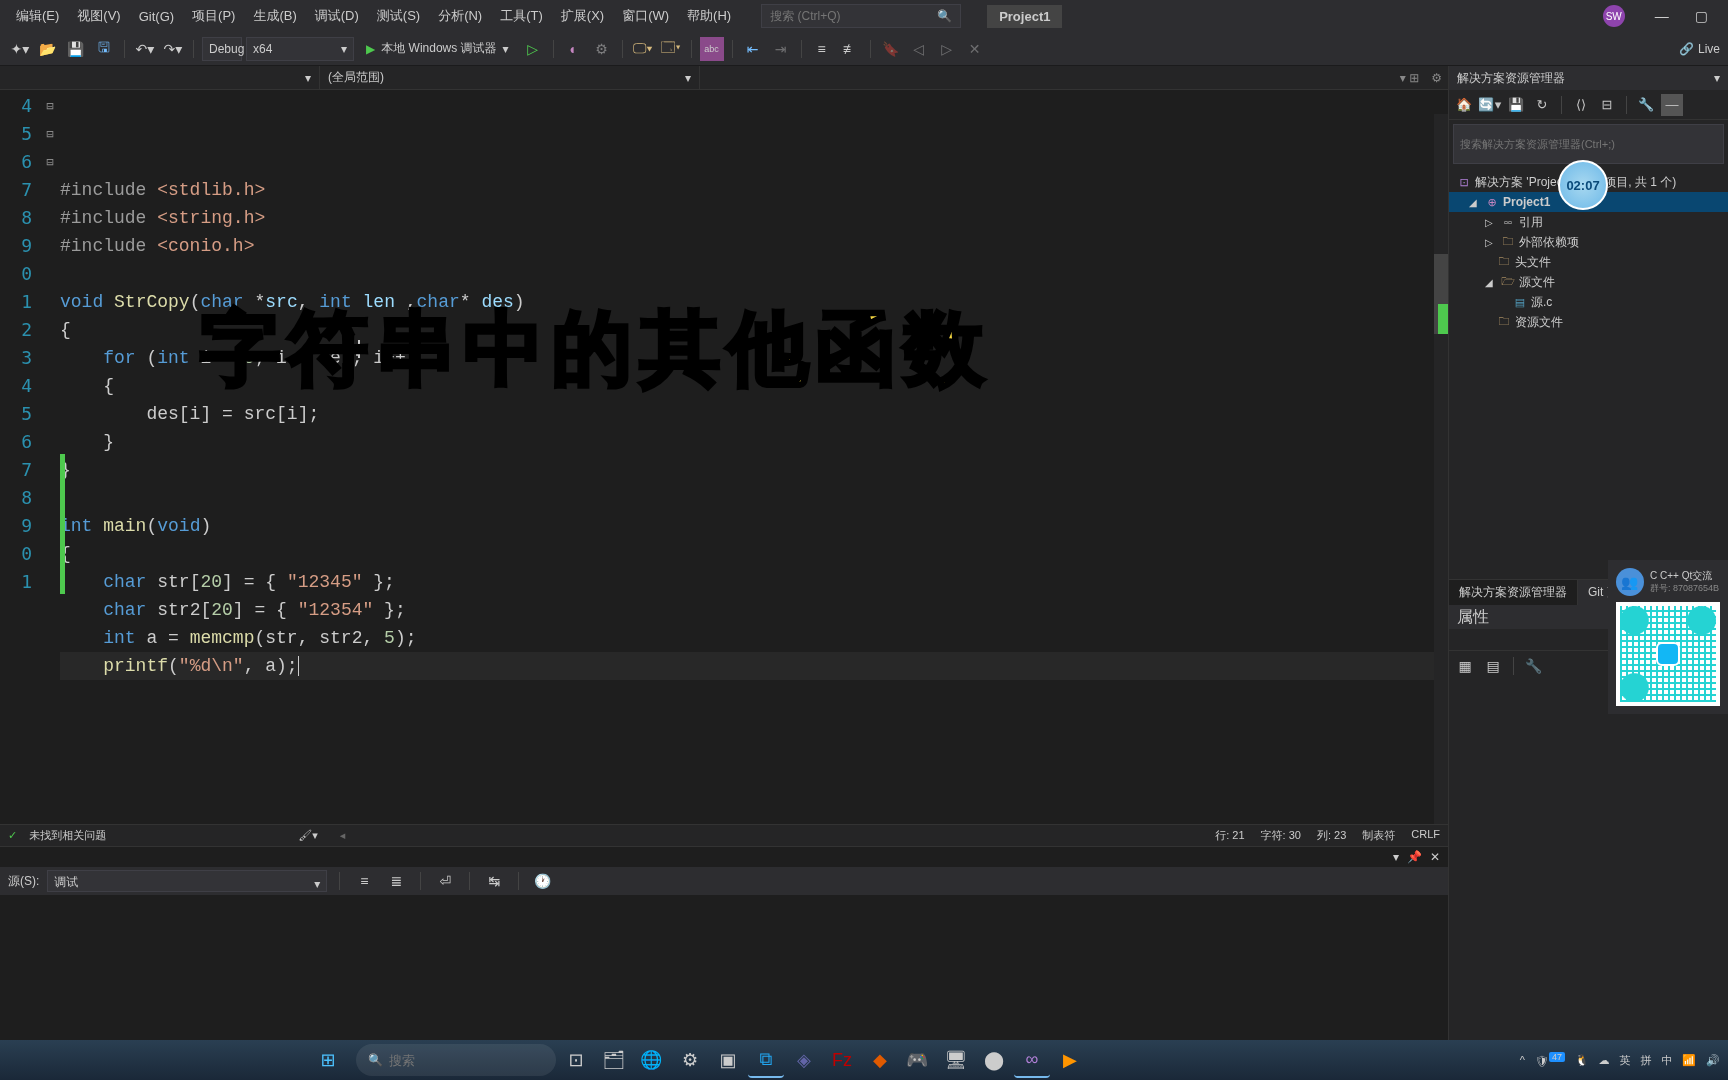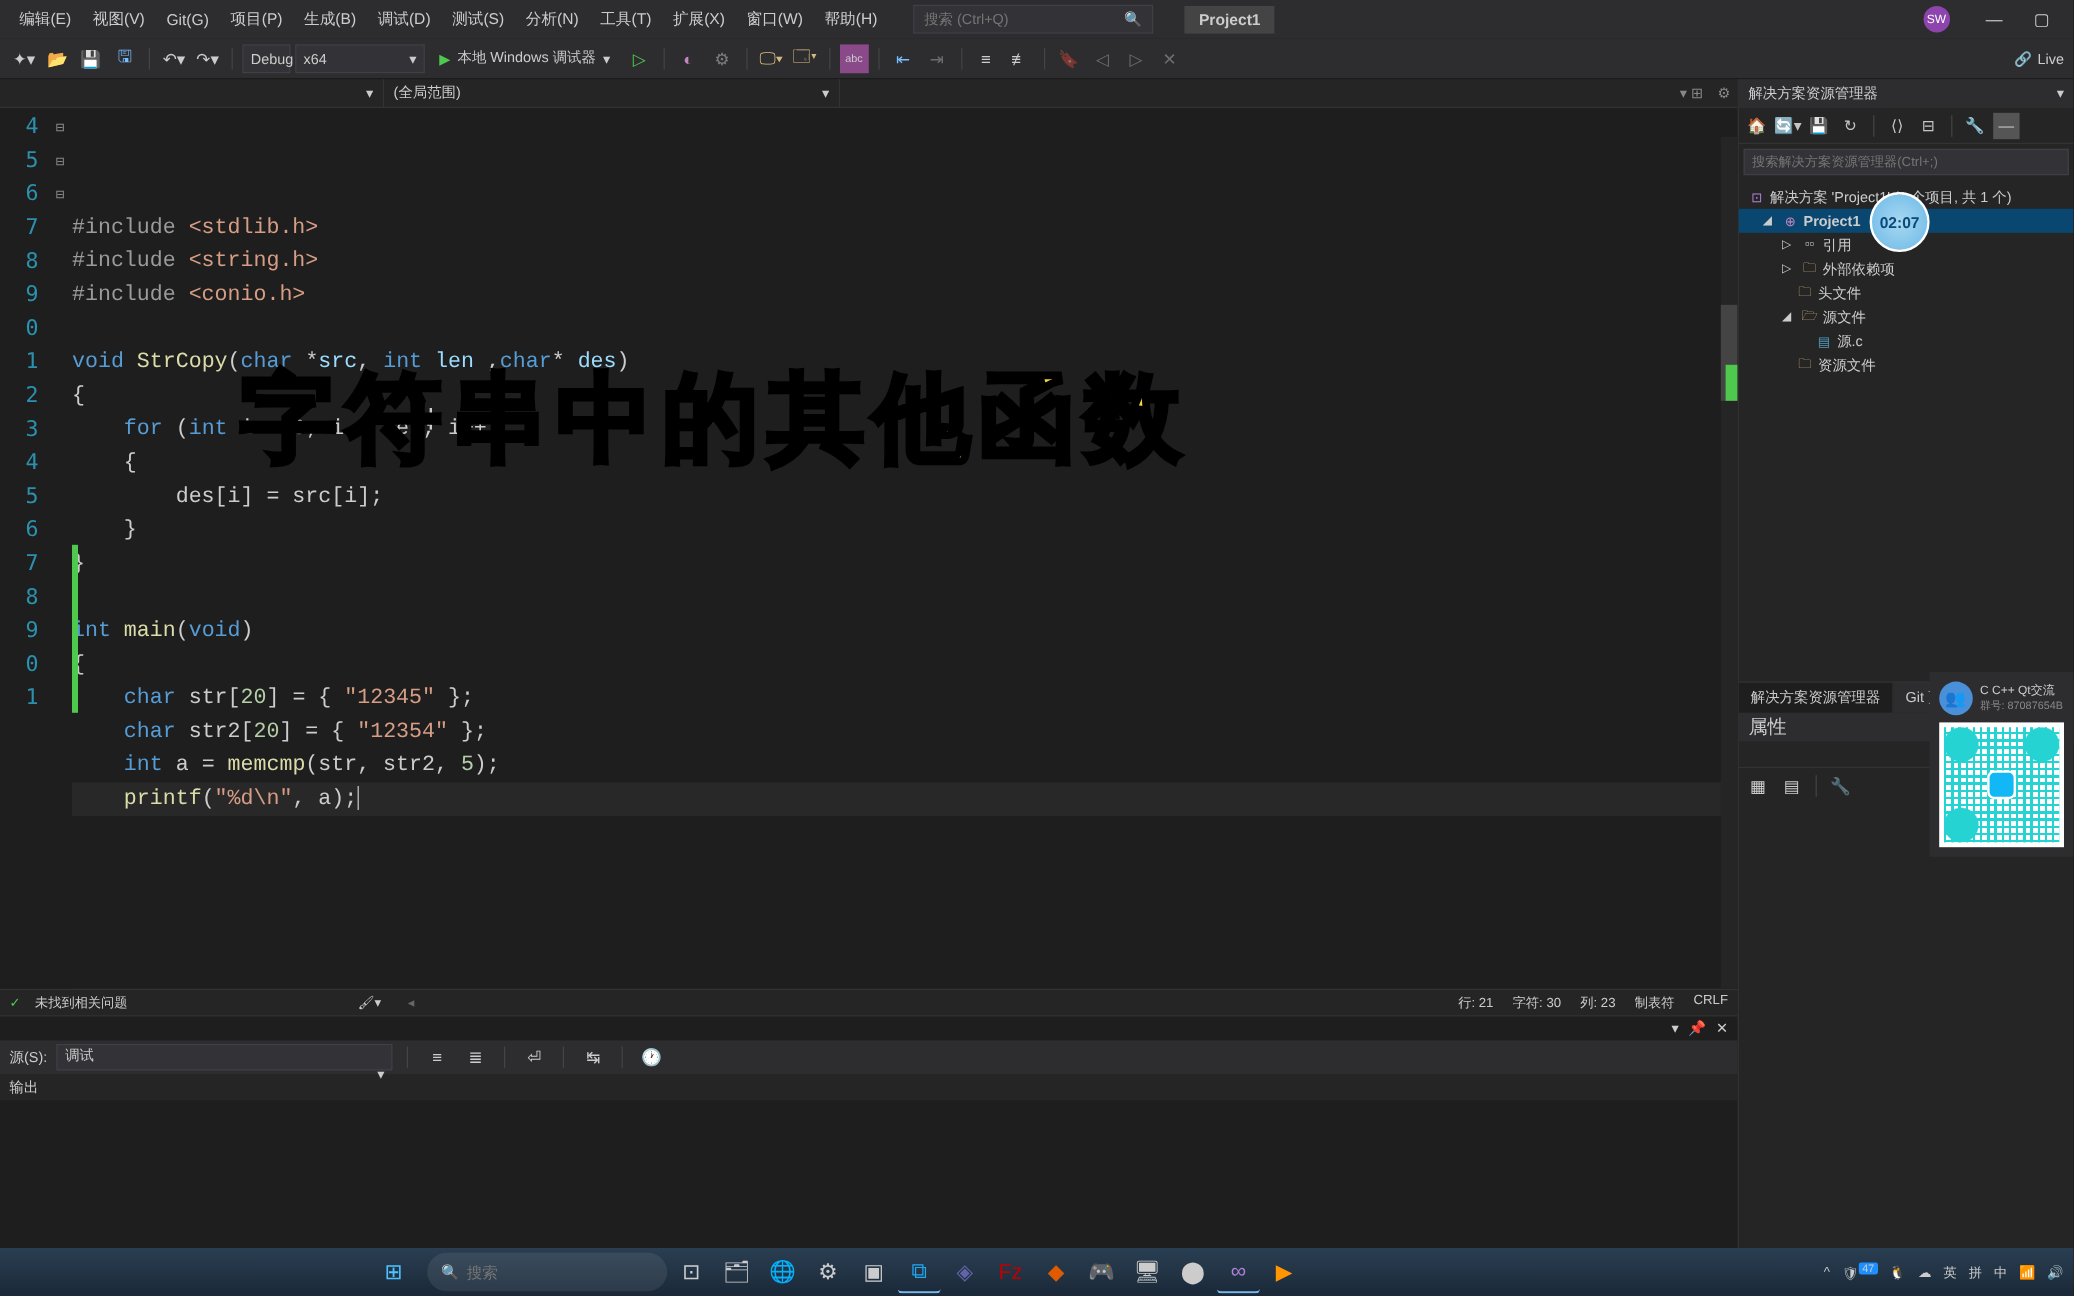--- a/index.html
+++ b/index.html
@@ -39,41 +39,41 @@
 .incfile { color: #d69d85; }
 .num { color: #b5cea8; }
 .param { color: #9cdcfe; }
 .change-green { background: #4ec94e; }
 .caret { display: inline-block; width: 1px; height: 20px; background: #ccc; vertical-align: middle; }
 .overlay-title { position: absolute; top: 296px; left: 200px; font-size: 80px; font-weight: 900; color: #f5d742; -webkit-text-stroke: 4px #000; text-stroke: 4px #000; z-index: 100; font-family: "Microsoft YaHei", sans-serif; letter-spacing: 8px; }
 .right-panel { width: 280px; background: #252526; border-left: 1px solid #333; display: flex; flex-direction: column; }
 .panel-header { height: 24px; background: #2d2d30; display: flex; align-items: center; padding: 0 8px; font-size: 12px; }
 .panel-toolbar { height: 30px; display: flex; align-items: center; padding: 0 4px; gap: 4px; border-bottom: 1px solid #333; }
 .panel-toolbar .tb-btn { width: 22px; height: 22px; font-size: 13px; color: #c5c5c5; }
-.panel-search { margin: 4px; background: #333337; border: 1px solid #3f3f46; height: 22px; display: flex; align-items: center; padding: 0 6px; }
+.panel-search { margin: 4px; background: #333337; border: 1px solid #3f3f46; height: 40px; display: flex; align-items: center; padding: 0 6px; }
 .panel-search input { background: transparent; border: none; color: #999; width: 100%; font-size: 11px; outline: none; }
 .tree { padding: 4px 0; font-size: 12px; }
 .tree-row { display: flex; align-items: center; height: 20px; padding-left: 8px; gap: 4px; }
 .tree-row.selected { background: #094771; }
 .tree-icon { width: 14px; height: 14px; display: inline-flex; align-items: center; justify-content: center; font-size: 11px; }
 .tree-exp { width: 12px; color: #ccc; font-size: 10px; }
 .folder-icon { color: #dcb67a; }
 .cpp-icon { color: #519aba; }
 .sln-icon { color: #b180d7; }
 .panel-tabs { display: flex; background: #2d2d30; height: 26px; border-top: 1px solid #333; }
 .panel-tab { padding: 4px 10px; font-size: 12px; border-right: 1px solid #333; }
 .panel-tab.active { background: #1e1e1e; }
 .props-header { height: 24px; background: #2d2d30; display: flex; align-items: center; padding: 0 8px; font-size: 16px; }
 .props-toolbar { height: 30px; display: flex; align-items: center; padding: 0 4px; gap: 4px; }
 .bottom-pane { height: 200px; background: #1e1e1e; border-top: 1px solid #333; display: flex; flex-direction: column; }
 .status-strip { height: 22px; background: #252526; display: flex; align-items: center; padding: 0 8px; font-size: 11px; gap: 12px; border-top: 1px solid #333; }
 .status-strip .right { margin-left: auto; display: flex; gap: 16px; }
 .output-header { height: 28px; background: #2d2d30; display: flex; align-items: center; padding: 0 8px; gap: 8px; position: relative; }
 .output-title-bar { height: 20px; display: flex; align-items: center; padding: 0 8px; justify-content: flex-end; gap: 8px; }
-.output-dropdown { background: #333337; border: 1px solid #3f3f46; height: 22px; width: 280px; display: flex; align-items: flex-start; padding: 0 6px; flex-direction: column; }
+.output-dropdown { background: #333337; border: 1px solid #3f3f46; height: 22px; width: 280px; display: flex; align-items: flex-end; padding: 0 6px; }
 .output-text { flex: 1; font-family: Consolas, monospace; font-size: 12px; line-height: 15px; padding: 4px 8px; color: #ccc; white-space: pre-wrap; overflow: hidden; }
 .output-tab { height: 22px; background: #252526; display: flex; align-items: center; padding: 0 8px; font-size: 12px; }
 .bottom-status { height: 24px; background: #2d2d30; display: flex; align-items: center; padding: 0 8px; font-size: 11px; gap: 8px; }
 .bottom-status .right { margin-left: auto; display: flex; align-items: center; gap: 8px; }
 .taskbar { position: absolute; bottom: 0; left: 0; right: 0; height: 40px; background: linear-gradient(to top, #1a2838, #2a3f52); display: flex; align-items: center; padding: 0 8px; gap: 2px; }
 .tb-search-win { display: flex; align-items: center; background: rgba(255,255,255,0.08); border-radius: 18px; height: 32px; padding: 0 12px; gap: 6px; width: 200px; margin-left: 8px; }
 .tb-search-win input { background: transparent; border: none; color: #ccc; font-size: 13px; outline: none; }
 .task-icon { width: 36px; height: 36px; display: flex; align-items: center; justify-content: center; font-size: 18px; border-radius: 4px; }
 .task-icon.active { border-bottom: 2px solid #76b9ed; }
 .tray { margin-left: auto; display: flex; align-items: center; gap: 10px; font-size: 11px; color: #ccc; }
@@ -263,21 +263,20 @@
         <div class="tb-sep"></div>
         <span class="tb-btn">≡</span>
         <span class="tb-btn">≣</span>
         <div class="tb-sep"></div>
         <span class="tb-btn">⏎</span>
         <div class="tb-sep"></div>
         <span class="tb-btn">↹</span>
         <div class="tb-sep"></div>
         <span class="tb-btn">🕐</span>
       </div>
-      <div class="output-tab">输出</div>
     </div>
 
   </div>
 
   <div class="right-panel">
     <div class="panel-header">
       <span>解决方案资源管理器</span>
       <span style="margin-left:auto">▾</span>
     </div>
     <div class="panel-toolbar">

